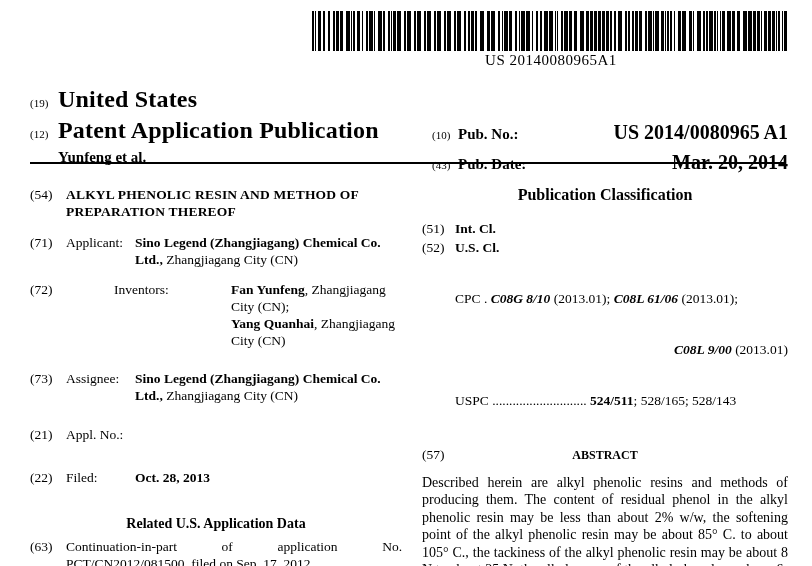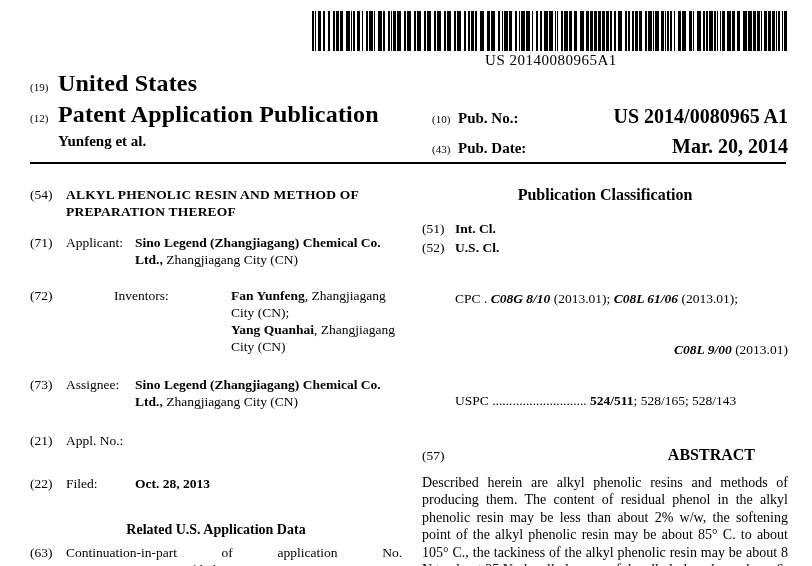--- a/index.html
+++ b/index.html
@@ -30,21 +30,21 @@
   }
   .barcode-text {
     font-size: 15px;
     letter-spacing: 0.5px;
     margin-top: 1px;
   }
 
   
   .hdr {
     position: absolute;
-    top: 68px;
+    top: 84px;
     left: 30px;
     right: 24px;
     display: flex;
     justify-content: space-between;
   }
   .hdr-left .row { display: flex; align-items: baseline; }
   .paren-num {
     font-size: 11px;
     width: 28px;
     flex-shrink: 0;
@@ -113,21 +113,21 @@
     font-size: 13.5px;
   }
   .lbl { width: 69px; flex-shrink: 0; }
   .val { flex: 1; }
   b, .b { font-weight: bold; }
   .bi { font-weight: bold; font-style: italic; }
 
   
   .t54 .val { font-weight: bold; letter-spacing: 0.2px; }
   .t54 { margin-bottom: 14px; }
-  .t71 { margin-bottom: 19px; }
+  .t71 { margin-bottom: 13px; }
   .t72 { margin-bottom: 21px; gap: 48px; }
   .t73 { margin-bottom: 22px; }
   .t21 { margin-bottom: 26px; }
   .t22 { margin-bottom: 29px; }
   .related-heading {
     text-align: center;
     font-weight: bold;
     font-size: 14px;
     margin-bottom: 6px;
   }
@@ -156,23 +156,23 @@
   .uscl-line2 { text-align: right; }
   .uspc-line { white-space: pre-wrap; }
   .abstract-head {
     display: flex;
     align-items: baseline;
     margin-top: 3px;
     margin-bottom: 10px;
   }
   .abstract-title {
     flex: 1;
-    text-align: right;
-    font-weight: bold;
-    font-size: 16px;
+    text-align: center;
+    font-weight: bold;
+    font-size: 12px;
     margin-right: 33px;
   }
   .abstract-body {
     font-size: 14px;
     line-height: 17.4px;
     text-align: justify;
   }
 </style>
 </head>
 <body>

